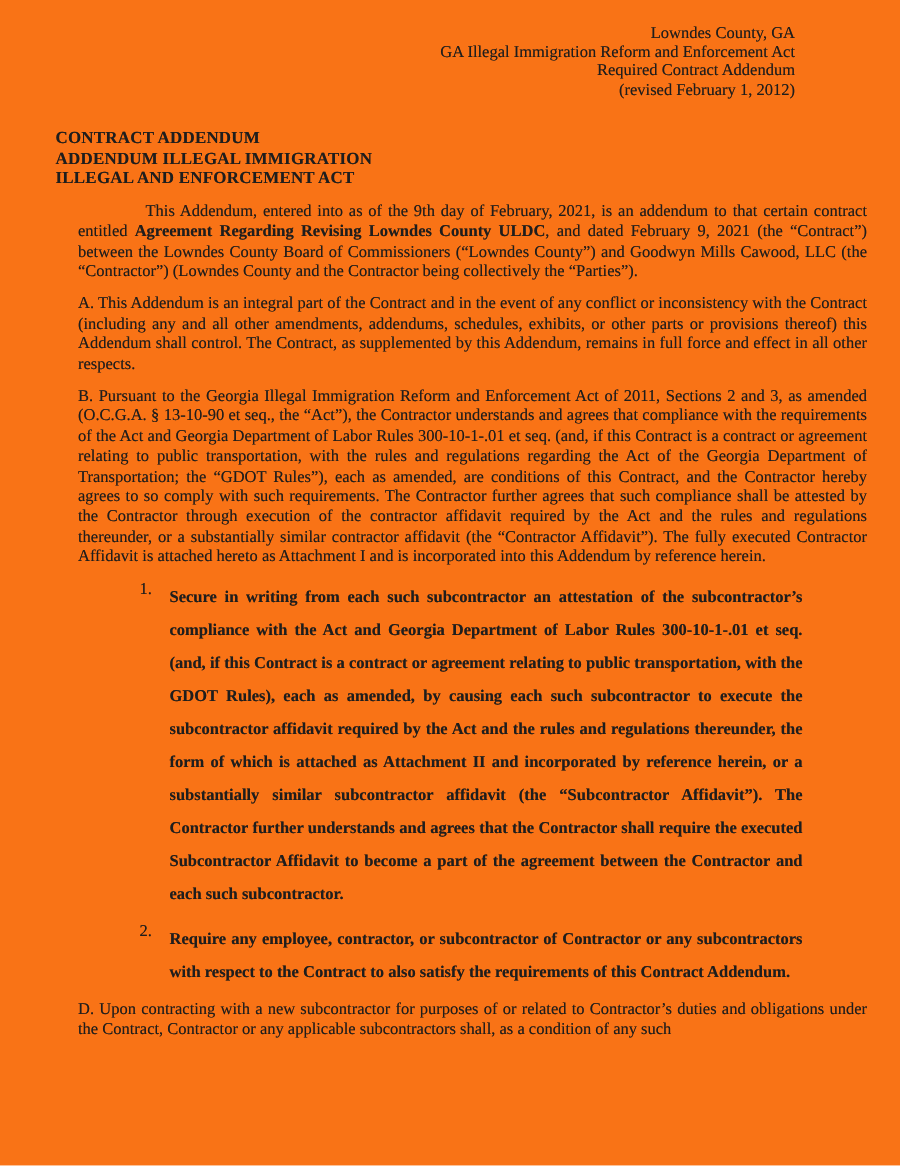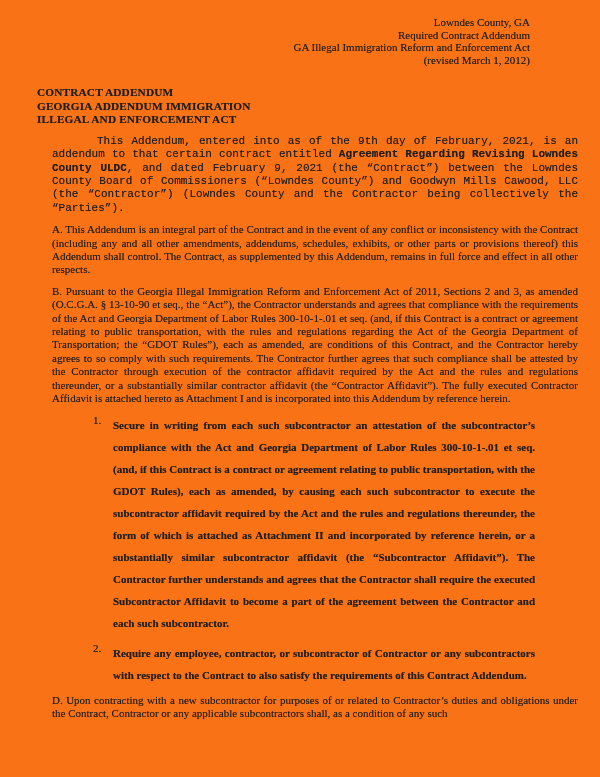--- a/index.html
+++ b/index.html
@@ -40,21 +40,20 @@
     letter-spacing: 0.15px;
   }
   .para {
     margin: 8px 0 0 0;
     font-size: 11px;
     line-height: 13.4px;
     text-align: justify;
   }
   .indent {
     text-indent: 45px;
-    font-family: Liberation Mono, monospace;
   }
   .list {
     margin: 0;
   }
   .li {
     display: flex;
     margin: 8px 43px 0 41px;
   }
   .num {
     flex: 0 0 20px;
@@ -70,28 +69,28 @@
   }
   b { font-weight: bold; }
 </style>
 </head>
 <body>
 
 <div class="page">
 
   <div class="hdr">
     <div>Lowndes County, GA</div>
+    <div>GA Illegal Immigration Reform and Enforcement Act</div>
     <div>Required Contract Addendum</div>
-    <div>GA Illegal Immigration Reform and Enforcement Act</div>
-    <div>(revised March 1, 2012)</div>
+    <div>(revised February 1, 2012)</div>
   </div>
 
   <div class="doc-title">
     <div>CONTRACT ADDENDUM</div>
-    <div>GEORGIA ADDENDUM IMMIGRATION</div>
+    <div>ADDENDUM ILLEGAL IMMIGRATION</div>
     <div>ILLEGAL AND ENFORCEMENT ACT</div>
   </div>
 
   <p class="para indent"><span>This Addendum, entered into as of the 9th day of February, 2021, is an addendum to that certain contract entitled </span><b>Agreement Regarding Revising Lowndes County ULDC</b><span>, and dated February 9, 2021 (the “Contract”) between the Lowndes County Board of Commissioners (“Lowndes County”) and Goodwyn Mills Cawood, LLC (the “Contractor”) (Lowndes County and the Contractor being collectively the “Parties”).</span></p>
 
 
   <p class="para">A.  This Addendum is an integral part of the Contract and in the event of any conflict or inconsistency with the Contract (including any and all other amendments, addendums, schedules, exhibits, or other parts or provisions thereof) this Addendum shall control.  The Contract, as supplemented by this Addendum, remains in full force and effect in all other respects.</p>
 
   <p class="para">B.  Pursuant to the Georgia Illegal Immigration Reform and Enforcement Act of 2011, Sections 2 and 3, as amended (O.C.G.A. § 13-10-90 et seq., the “Act”), the Contractor understands and agrees that compliance with the requirements of the Act and Georgia Department of Labor Rules 300-10-1-.01 et seq. (and, if this Contract is a contract or agreement relating to public transportation, with the rules and regulations regarding the Act of the Georgia Department of Transportation; the “GDOT Rules”), each as amended, are conditions of this Contract, and the Contractor hereby agrees to so comply with such requirements.  The Contractor further agrees that such compliance shall be attested by the Contractor through execution of the contractor affidavit required by the Act and the rules and regulations thereunder, or a substantially similar contractor affidavit (the “Contractor Affidavit”).  The fully executed Contractor Affidavit is attached hereto as Attachment I and is incorporated into this Addendum by reference herein.</p>
 

